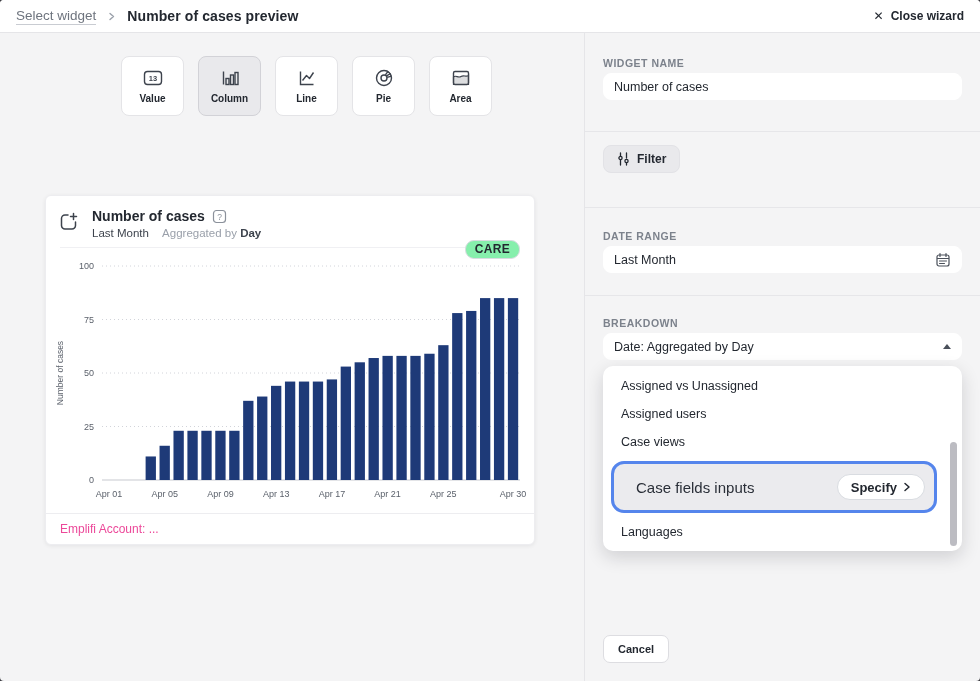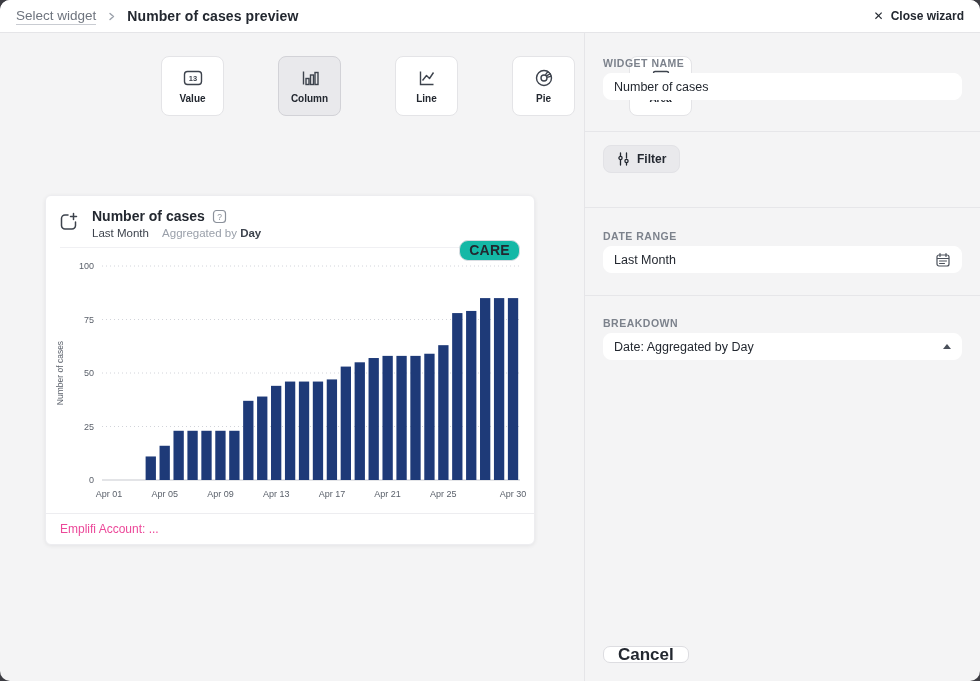--- a/index.html
+++ b/index.html
@@ -1,54 +1,54 @@
 <!DOCTYPE html>
 <html><head>
 <meta charset="utf-8">
 <style>
   * { margin:0; padding:0; box-sizing:border-box; font-family:"Liberation Sans", sans-serif; }
   html,body { width:980px; height:681px; background:#3c3c42; }
-  .window { position:relative; width:980px; height:681px; background:#f4f4f5; border-radius:10px; overflow:hidden; }
+  .window { position:relative; width:980px; height:681px; background:#f4f4f5; border-radius:4px; overflow:hidden; }
 
   
   .topbar { height:33px; background:#fff; border-bottom:1px solid #e5e5e8; display:flex; align-items:center; padding:0 16px; }
   .crumb-link { font-size:13.5px; color:#6e747e; border-bottom:1px solid #c9ccd2; padding-bottom:1px; cursor:pointer; }
   .crumb-chev { margin:0 11px; display:flex; align-items:center; }
   .topbar-title { font-size:14px; font-weight:700; color:#232830; letter-spacing:.1px; }
   .close-wizard { margin-left:auto; display:flex; align-items:center; gap:7px; font-size:12px; font-weight:700; color:#232830; cursor:pointer; }
   .close-x { font-size:12px; font-weight:400; color:#232830; }
 
   
   .main { display:flex; height:648px; }
   .left { width:585px; position:relative; border-right:1px solid #e5e5e8; }
   .right { flex:1; position:relative; }
 
   
   .type-row { position:absolute; top:23px; left:121px; display:flex; gap:14px; }
   .type-card { width:63px; height:60px; background:#fff; border:1px solid #e4e4e7; border-radius:8px;
-    display:flex; flex-direction:column; align-items:center; justify-content:center; gap:5px; cursor:pointer;margin-left:40px; }
+    display:flex; flex-direction:column; align-items:center; justify-content:center; gap:5px; cursor:pointer; }
   .type-card.selected { background:#e9e9ec; border-color:#d2d2d7; }
   .type-card .t-label { font-size:10px; font-weight:700; color:#232830;text-align:center; }
   .t-icon { height:20px; display:flex; align-items:center; }
   .t-icon svg { stroke:#3d434d; fill:none; stroke-width:1.4; }
 
   
   .chart-card { position:absolute; top:162px; left:45px; width:490px; height:350px; background:#fff;
     border:1px solid #ededf0; border-radius:6px; box-shadow:0 1px 4px rgba(20,20,30,.07); }
   .cc-head { display:flex; gap:12px; padding:12px 14px 0 12px; }
   .cc-drag { margin-top:3px; }
   .cc-title-row { display:flex; align-items:center; gap:7px; }
   .cc-title { font-size:14px; font-weight:700; color:#232830; }
   .cc-sub { margin-top:3px; font-size:11.5px; color:#3d434d; }
   .cc-sub .dim { color:#9aa0aa; margin-left:10px; }
   .cc-sub b { color:#3d434d; }
   .cc-badge-row { position:absolute; top:44px; left:14px; right:14px; height:14px; }
   .cc-badge-line { position:absolute; top:7px; left:0; right:0; height:1px; background:#f0f0f3; }
-  .cc-badge { position:absolute; right:0; top:0; background:#14b8a6; border:1px solid #d9dce1; border-radius:9px;
-    font-size:14px; font-weight:700; color:#232830; padding:1px 9px 2px; letter-spacing:.3px; }
+  .cc-badge { position:absolute; right:0; top:0; background:#86efac; border:1px solid #d9dce1; border-radius:9px;
+    font-size:12px; font-weight:700; color:#232830; padding:1px 9px 2px; letter-spacing:.3px; }
   .cc-plot { position:absolute; top:60px; left:6px; }
   .cc-footer { position:absolute; left:0; right:0; bottom:0; height:31px; border-top:1px solid #ededf0;
     display:flex; align-items:center; padding:0 14px; font-size:12px; color:#ec4899; }
 
   
   .sec-label { position:absolute; left:18px; font-size:10.5px; font-weight:700; color:#7c828c; letter-spacing:.5px; }
   .field { position:absolute; left:18px; right:18px; height:27px; background:#fff; border:1px solid #fff;
     border-radius:8px; display:flex; align-items:center; padding:0 10px; }
   .field input { border:0; outline:0; flex:1; font-size:12.5px; color:#232830; background:transparent; }
   .field .f-text { font-size:12.5px; color:#232830; flex:1; }
@@ -62,22 +62,22 @@
   .dropdown { position:absolute; top:333px; left:18px; right:18px; height:185px; background:#fff; border-radius:10px;
     box-shadow:0 6px 18px rgba(20,20,30,.16); padding-top:6px; overflow:hidden; }
   .dd-item { height:28px; display:flex; align-items:center; padding-left:18px; font-size:12.5px; color:#232830; cursor:pointer; }
   .dd-highlight { margin:5px 25px 5px 8px; border:3px solid #5585ec; border-radius:13px; background:#ebebee; height:52px;
     display:flex; align-items:center; padding:0 9px 0 22px; cursor:pointer; }
   .dd-highlight .ddh-label { font-size:15px; color:#2a2f38; }
   .specify-btn { margin-left:auto; display:flex; align-items:center; gap:6px; background:#fff; border:1px solid #d9dce1;
     border-radius:14px; height:26px; padding:0 13px; font-size:13px; font-weight:700; color:#232830; cursor:pointer; }
   .dd-scrollbar { position:absolute; right:5px; top:76px; width:7px; height:104px; background:#bcbcc2; border-radius:4px; }
 
-  .rp-footer-btn { position:absolute; bottom:18px; height:17px; display:flex; align-items:center; border-radius:7px;
-    font-size:17px; font-weight:700; cursor:pointer; padding:0 14px; }
+  .rp-footer-btn { position:absolute; bottom:18px; height:28px; display:flex; align-items:center; border-radius:7px;
+    font-size:11px; font-weight:700; cursor:pointer; padding:0 14px; }
   .cancel-btn { left:18px; background:#fff; border:1px solid #dddde1; color:#232830; }
   .create-btn { right:18px; background:#2b46e8; color:#fff; border:1px solid #2b46e8; }
 
   .icon svg { display:block; }
 </style>
 </head>
 <body>
 
 <div class="window">
 
@@ -271,20 +271,38 @@
         </span>
       </div>
       <div class="divider" style="top:262px"></div>
 
       <span class="sec-label" style="top:284px">BREAKDOWN</span>
       <div class="field" style="top:300px">
         <span class="f-text">Date: Aggregated by Day</span>
         <span class="caret-up icon"></span>
       </div>
 
+      <div class="dropdown">
+        <div class="dd-item">Assigned vs Unassigned</div>
+        <div class="dd-item">Assigned users</div>
+        <div class="dd-item">Case views</div>
+        <div class="dd-highlight">
+          <span class="ddh-label">Case fields inputs</span>
+          <span class="specify-btn">
+            <span>Specify</span>
+            <span class="icon">
+              <svg width="8" height="10" viewBox="0 0 8 10">
+                  <path d="M2 1.5 L6 5 L2 8.5" stroke="#232830" stroke-width="1.5" fill="none" stroke-linecap="round" stroke-linejoin="round"></path>
+                </svg>
+            </span>
+          </span>
+        </div>
+        <div class="dd-item">Languages</div>
+        <div class="dd-scrollbar"></div>
+      </div>
 
       <div class="rp-footer-btn cancel-btn">
         <span>Cancel</span>
       </div>
 
     </div>
   </div>
 </div>
 
 </body></html>

